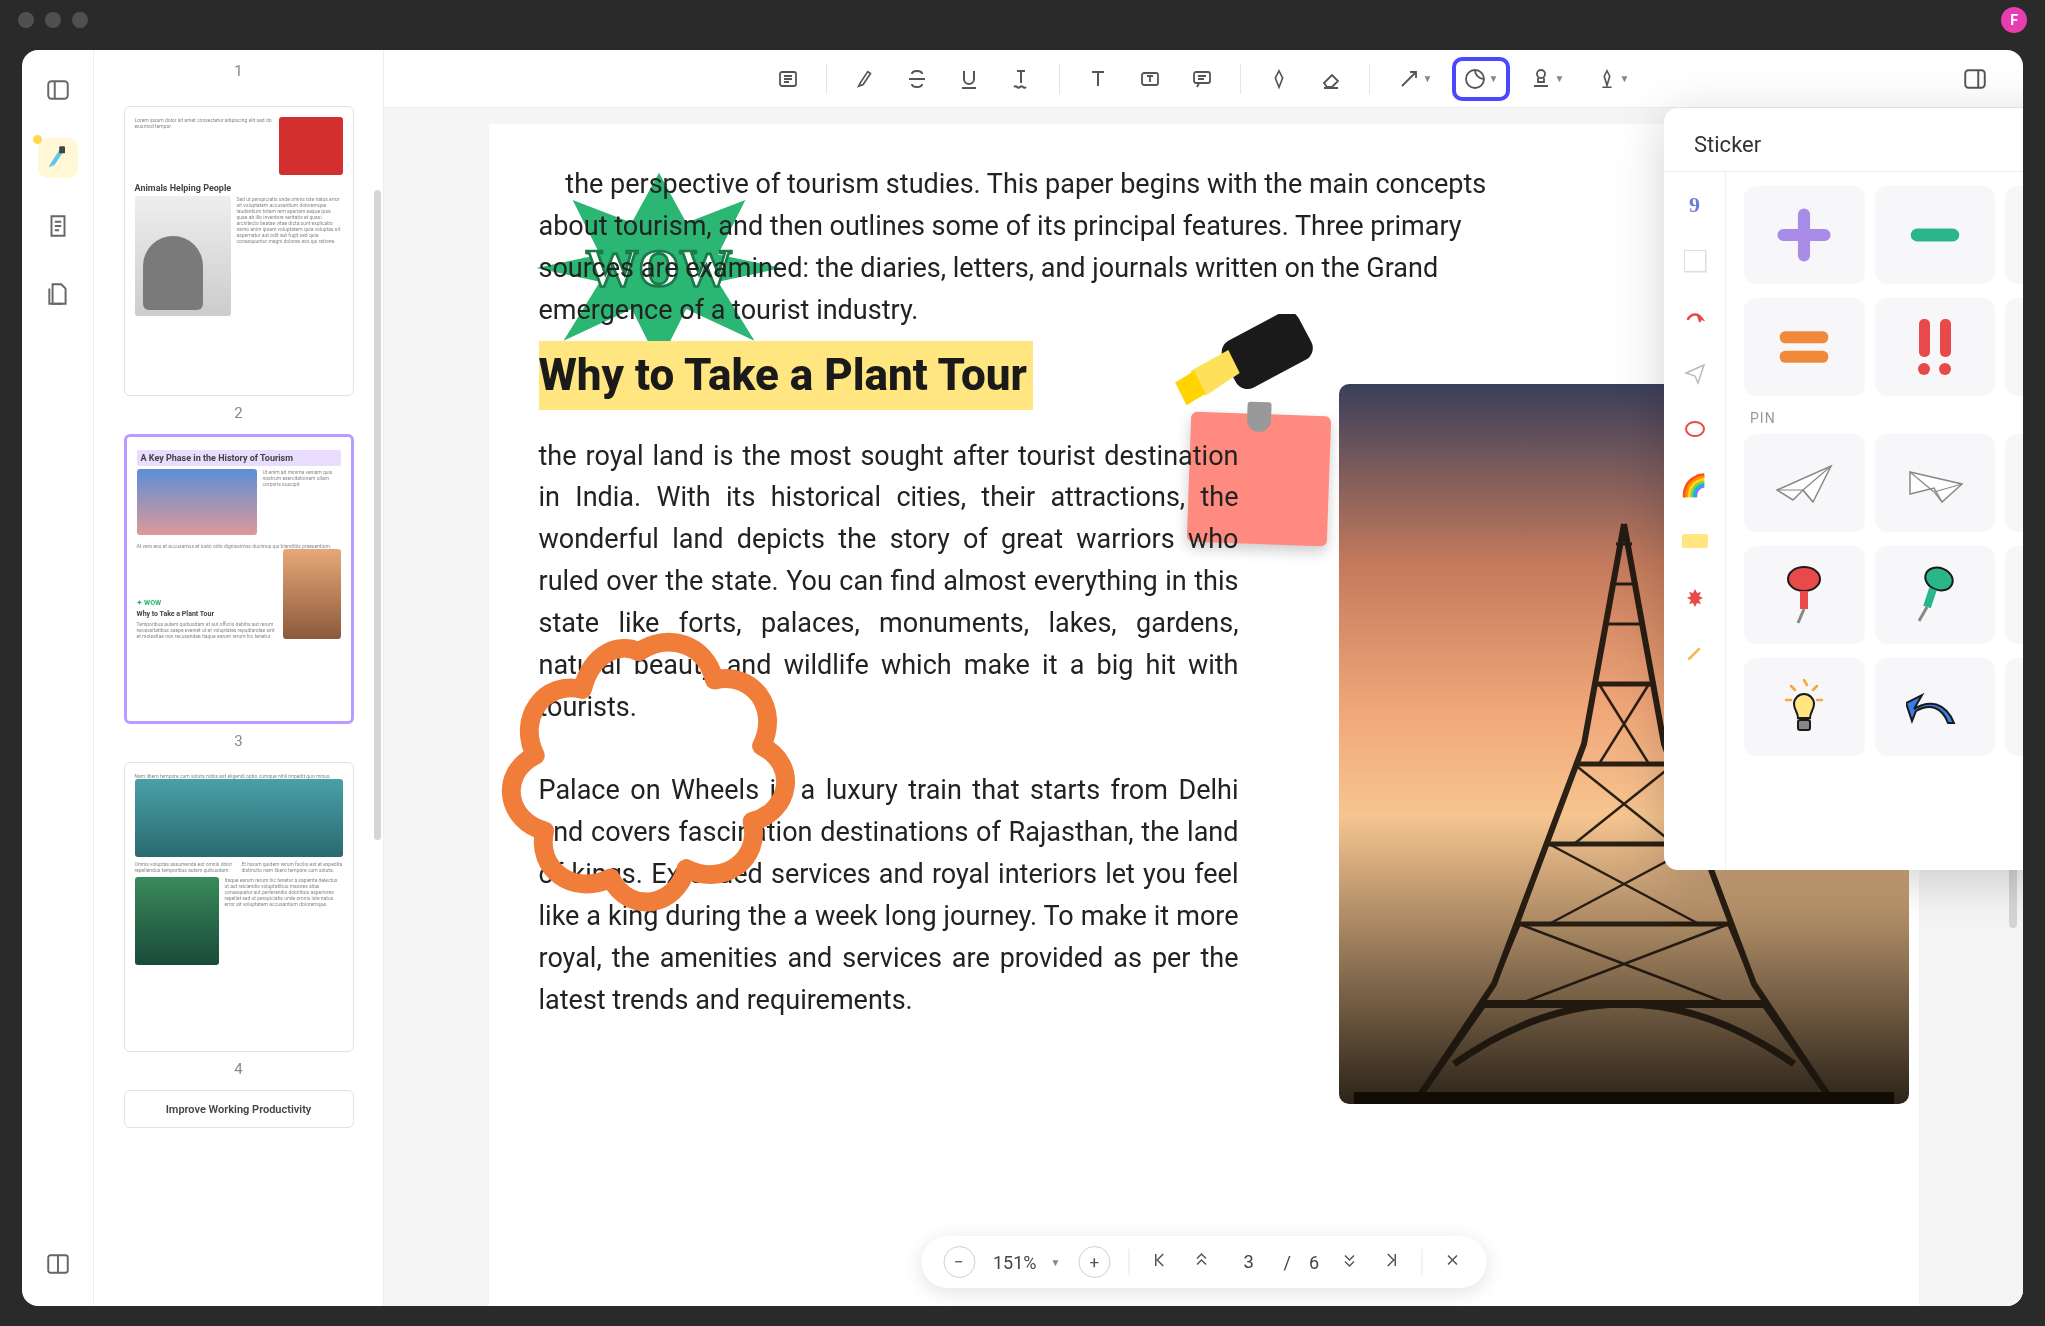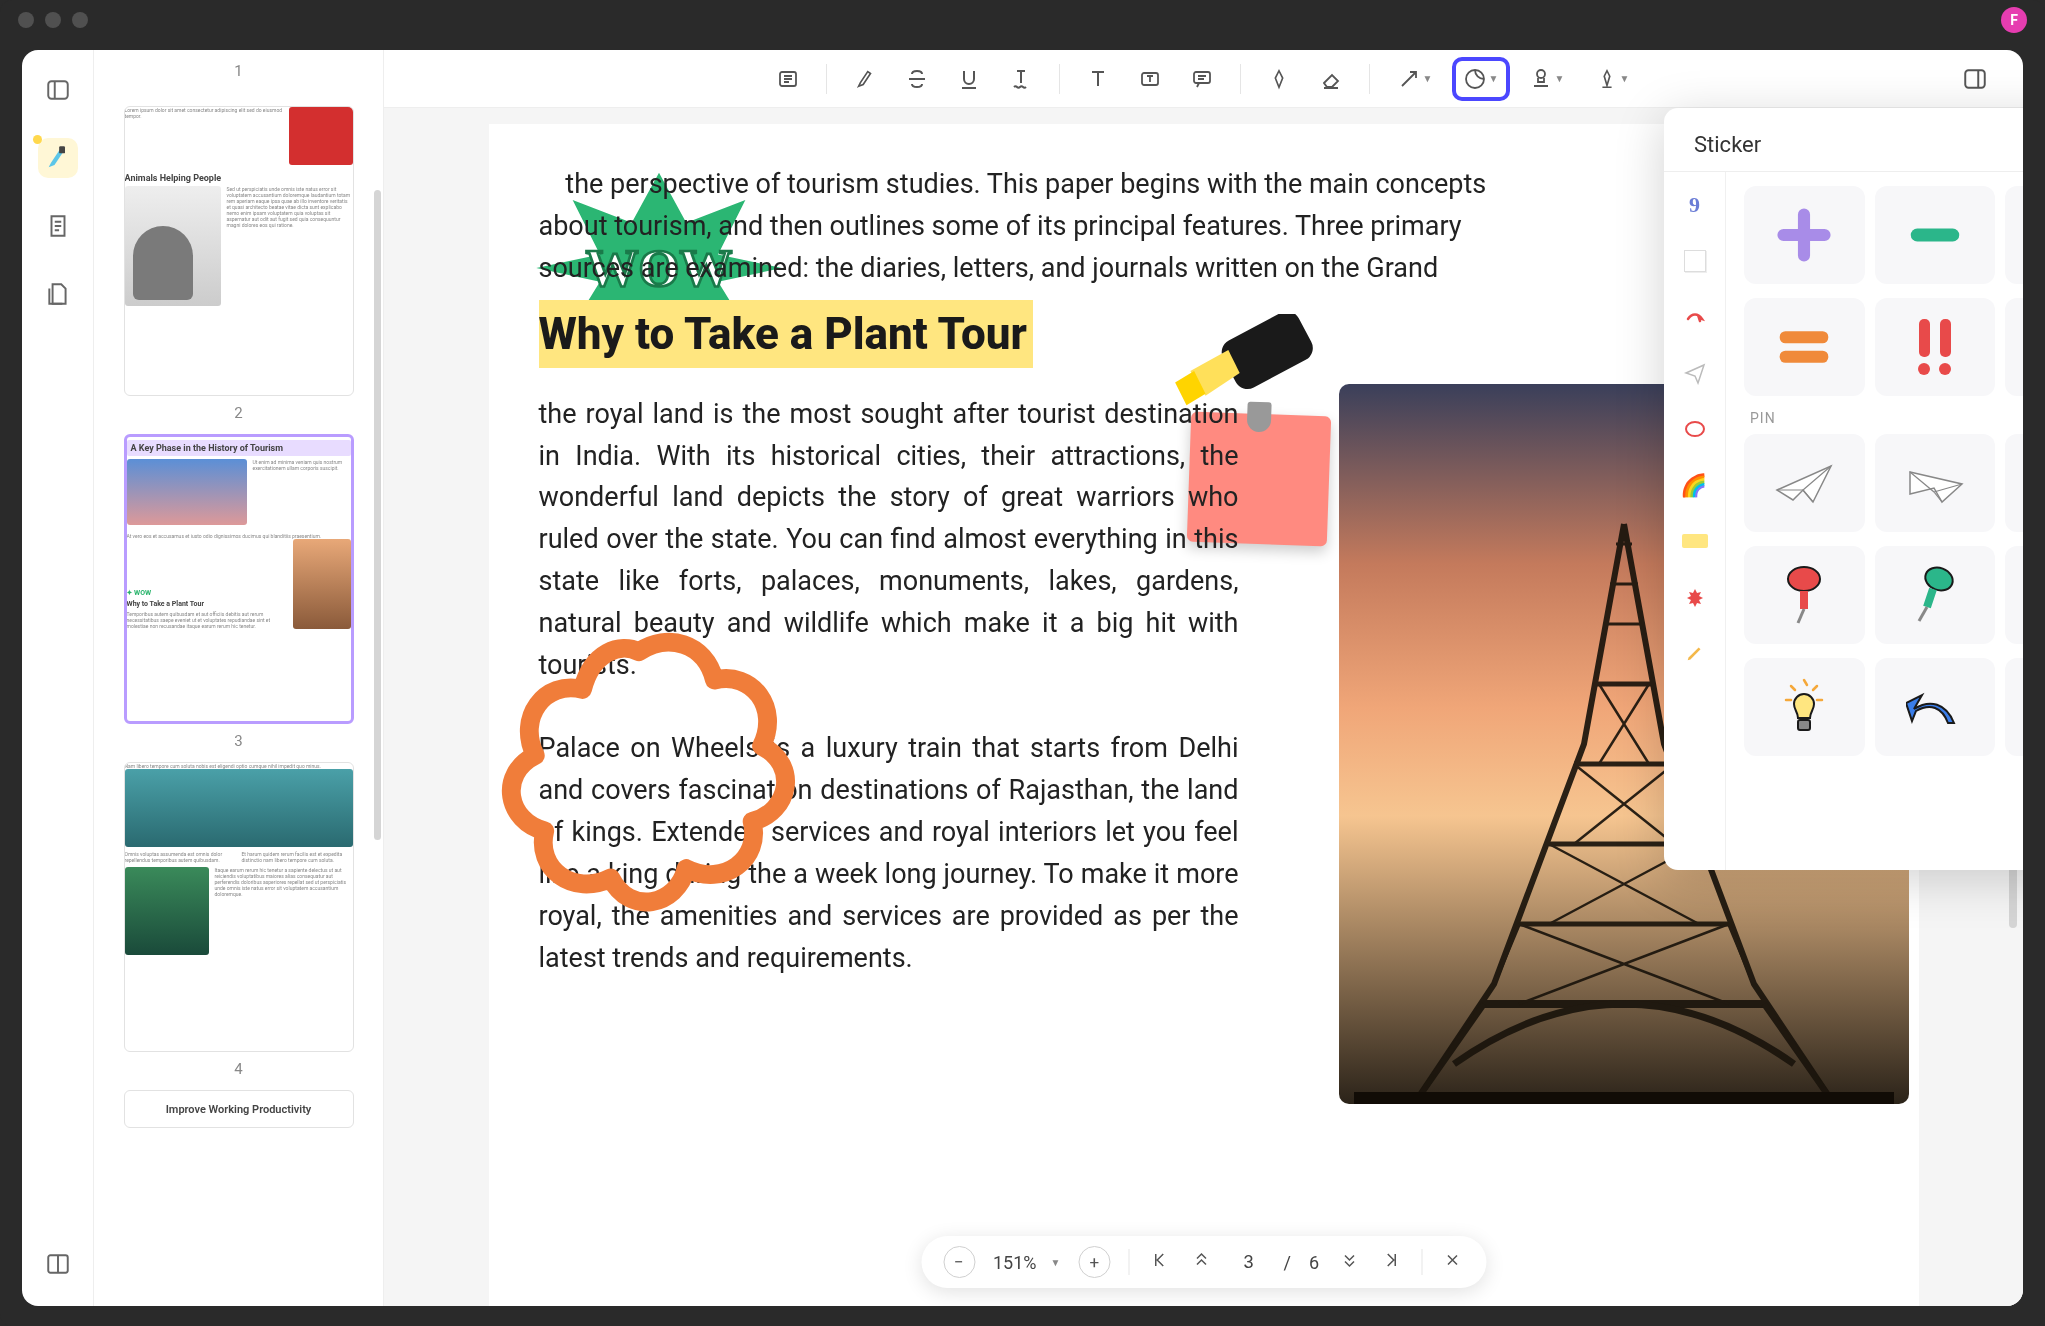--- a/index.html
+++ b/index.html
@@ -10,21 +10,21 @@
 .dot { width:16px; height:16px; border-radius:50%; background:#505050; }
 .avatar { width:26px; height:26px; border-radius:50%; background:#e63db0; color:#fff; font-size:14px; font-weight:700; display:flex; align-items:center; justify-content:center; }
 .chrome { position:absolute; top:50px; left:22px; right:22px; bottom:20px; background:#fff; border-radius:16px; display:flex; overflow:hidden; }
 .rail { width:72px; border-right:1px solid #eee; display:flex; flex-direction:column; align-items:center; padding-top:20px; gap:28px; position:relative; }
 .rail-icon { width:40px; height:40px; display:flex; align-items:center; justify-content:center; border-radius:10px; cursor:pointer; color:#666; }
 .rail-icon.active { background:#fff7d6; }
 .rail-bottom { position:absolute; bottom:22px; }
 .rail-dot { width:9px; height:9px; border-radius:50%; background:#ffd84d; position:absolute; left:11px; top:85px; }
 .thumbs { width:290px; border-right:1px solid #eee; overflow-y:auto; padding:12px 18px; display:flex; flex-direction:column; align-items:center; gap:8px; position:relative; }
 .thumb-num { font-size:15px; color:#888; margin-bottom:4px; }
-.thumb { width:230px; height:290px; background:#fff; border:1px solid #e2e2e2; border-radius:6px; overflow:hidden; cursor:pointer; }
+.thumb { width:230px; height:290px; background:#fff; border:1px solid #e2e2e2; border-radius:6px; padding:10px; overflow:hidden; cursor:pointer; }
 .thumb.sel { border:3px solid #b99cff; }
 .thumb.partial { height:38px; display:flex; align-items:center; justify-content:center; font-size:11px; font-weight:600; color:#444; }
 .thumb-scroll { position:absolute; right:2px; top:140px; width:7px; height:650px; background:#d5d5d5; border-radius:4px; }
 .main { flex:1; position:relative; display:flex; flex-direction:column; }
 .toolbar { height:58px; border-bottom:1px solid #eee; display:flex; align-items:center; justify-content:center; gap:8px; padding:0 24px; }
 .tb-btn { width:44px; height:44px; display:flex; align-items:center; justify-content:center; border-radius:8px; cursor:pointer; color:#555; position:relative; }
 .tb-btn.wd { width:58px; }
 .tb-btn.selected { border:4px solid #4b47ff; border-radius:10px; }
 .tb-sep { width:1px; height:30px; background:#e5e5e5; margin:0 8px; }
 .tb-right { position:absolute; right:26px; }
@@ -260,20 +260,21 @@
           </div>
       </div>
 
       <div class="canvas">
         <div class="page">
 
           <div style="position:relative;z-index:3">
           <p><span style="visibility:hidden">xx</span><span>the perspective of tourism studies. This paper begins with the main concepts</span></p>
           <p>about tourism, and then outlines some of its principal features. Three primary</p>
           <p>sources are examined: the diaries, letters, and journals written on the Grand</p>
+          <p>emergence of a tourist industry.</p>
           </div>
 
           <svg class="ov wow" viewBox="0 0 300 220">
             <polygon points="150,15 180,70 245,45 215,105 285,120 215,135 255,200 180,165 150,225 120,165 45,200 85,135 15,120 85,105 55,45 120,70" fill="#2bb673"></polygon>
             <text x="150" y="140" text-anchor="middle" font-size="58" font-weight="900" fill="#fff" stroke="#1a7a4a" stroke-width="3" font-family="Arial Black">WOW</text>
           </svg>
           <h2 style="position:relative;z-index:4"><span class="hl-yellow">Why to Take a Plant Tour</span></h2>
 
           <svg class="ov marker" viewBox="0 0 200 120" style="z-index:4">
             <rect x="90" y="10" width="90" height="56" rx="14" fill="#1a1a1a" transform="rotate(-28 135 38)"></rect>

